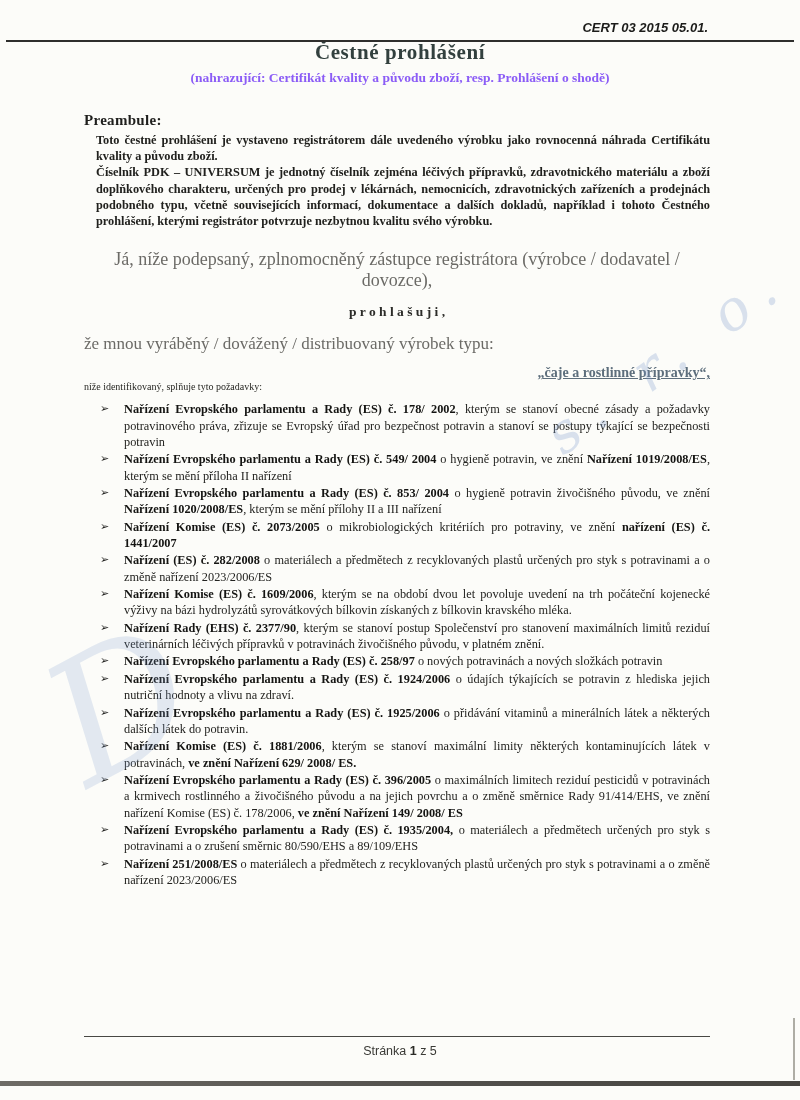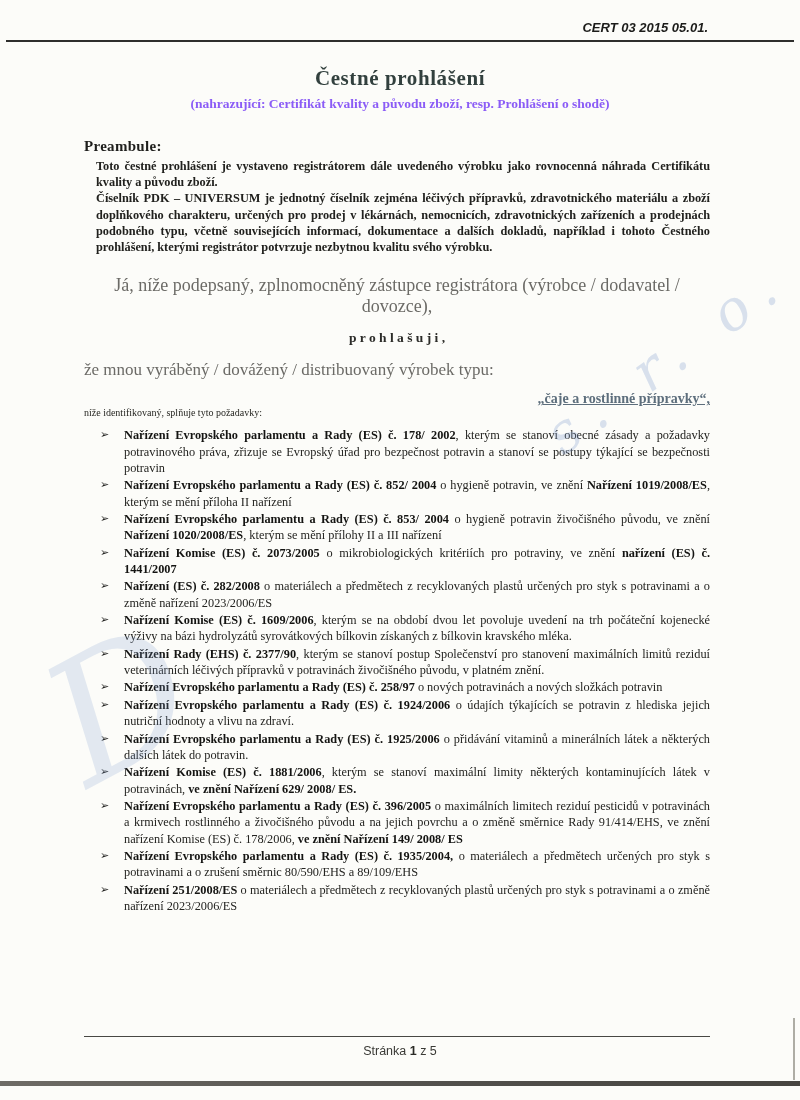--- a/index.html
+++ b/index.html
@@ -21,23 +21,24 @@
     font-style:italic; font-weight:bold; font-size:13px;
     color:#1c1c1a;
   }
   .top-rule {
     position:absolute; top:40px; left:6px; right:6px;
     border-top:2px solid #2f2f2d;
   }
 
   
   .title {
-    padding-top:66px; text-align:center;
+    text-align:center;
     font-size:21px; font-weight:bold; letter-spacing:0.6px;
     color:#32403e;
+    margin-top:40px;
   }
   .subtitle {
     text-align:center; font-size:13.5px; font-weight:bold;
     margin-top:5px; color:#8b5cf6;
   }
 
   .content { padding:0 90px 0 84px; }
 
   .preambule-heading {
     margin-top:26px; font-size:15px; font-weight:bold;
@@ -147,21 +148,21 @@
       </div>
 
     <p class="decl-intro">Já, níže podepsaný, zplnomocněný zástupce registrátora (výrobce / dodavatel / dovozce),</p>
     <p class="decl-verb">p r o h l a š u j i ,</p>
     <p class="product-line">že mnou vyráběný / dovážený / distribuovaný výrobek typu:</p>
     <p class="product-type"><span class="pt">„čaje a rostlinné přípravky“,</span></p>
     <p class="req-intro">níže identifikovaný, splňuje tyto požadavky:</p>
 
     <ul class="requirements">
         <li><span class="bullet">➢</span><span class="b">Nařízení Evropského parlamentu a Rady (ES) č. 178/ 2002</span><span>, kterým se stanoví obecné zásady a požadavky potravinového práva, zřizuje se Evropský úřad pro bezpečnost potravin a stanoví se postupy týkající se bezpečnosti potravin</span></li>
-        <li><span class="bullet">➢</span><span class="b">Nařízení Evropského parlamentu a Rady (ES) č. 852/ 2004</span><span> o hygieně potravin, ve znění </span><span class="b">Nařízení 1019/2008/ES</span><span>, kterým se mění příloha II nařízení</span></li>
+        <li><span class="bullet">➢</span><span class="b">Nařízení Evropského parlamentu a Rady (ES) č. 549/ 2004</span><span> o hygieně potravin, ve znění </span><span class="b">Nařízení 1019/2008/ES</span><span>, kterým se mění příloha II nařízení</span></li>
         <li><span class="bullet">➢</span><span class="b">Nařízení Evropského parlamentu a Rady (ES) č. 853/ 2004</span><span> o hygieně potravin živočišného původu, ve znění </span><span class="b">Nařízení 1020/2008/ES</span><span>, kterým se mění přílohy II a III nařízení</span></li>
         <li><span class="bullet">➢</span><span class="b">Nařízení Komise (ES) č. 2073/2005</span><span> o mikrobiologických kritériích pro potraviny, ve znění </span><span class="b">nařízení (ES) č. 1441/2007</span></li>
         <li><span class="bullet">➢</span><span class="b">Nařízení (ES) č. 282/2008</span><span> o materiálech a předmětech z recyklovaných plastů určených pro styk s potravinami a o změně nařízení 2023/2006/ES</span></li>
         <li><span class="bullet">➢</span><span class="b">Nařízení Komise (ES) č. 1609/2006</span><span>, kterým se na období dvou let povoluje uvedení na trh počáteční kojenecké výživy na bázi hydrolyzátů syrovátkových bílkovin získaných z bílkovin kravského mléka.</span></li>
         <li><span class="bullet">➢</span><span class="b">Nařízení Rady (EHS) č. 2377/90</span><span>, kterým se stanoví postup Společenství pro stanovení maximálních limitů reziduí veterinárních léčivých přípravků v potravinách živočišného původu, v platném znění.</span></li>
         <li><span class="bullet">➢</span><span class="b">Nařízení Evropského parlamentu a Rady (ES) č. 258/97</span><span> o nových potravinách a nových složkách potravin</span></li>
         <li><span class="bullet">➢</span><span class="b">Nařízení Evropského parlamentu a Rady (ES) č. 1924/2006</span><span> o údajích týkajících se potravin z hlediska jejich nutriční hodnoty a vlivu na zdraví.</span></li>
         <li><span class="bullet">➢</span><span class="b">Nařízení Evropského parlamentu a Rady (ES) č. 1925/2006</span><span> o přidávání vitaminů a minerálních látek a některých dalších látek do potravin.</span></li>
         <li><span class="bullet">➢</span><span class="b">Nařízení Komise (ES) č. 1881/2006</span><span>, kterým se stanoví maximální limity některých kontaminujících látek v potravinách, </span><span class="b">ve znění Nařízení 629/ 2008/ ES.</span></li>
         <li><span class="bullet">➢</span><span class="b">Nařízení Evropského parlamentu a Rady (ES) č. 396/2005</span><span> o maximálních limitech reziduí pesticidů v potravinách a krmivech rostlinného a živočišného původu a na jejich povrchu a o změně směrnice Rady 91/414/EHS, ve znění nařízení Komise (ES) č. 178/2006, </span><span class="b">ve znění Nařízení 149/ 2008/ ES</span></li>

